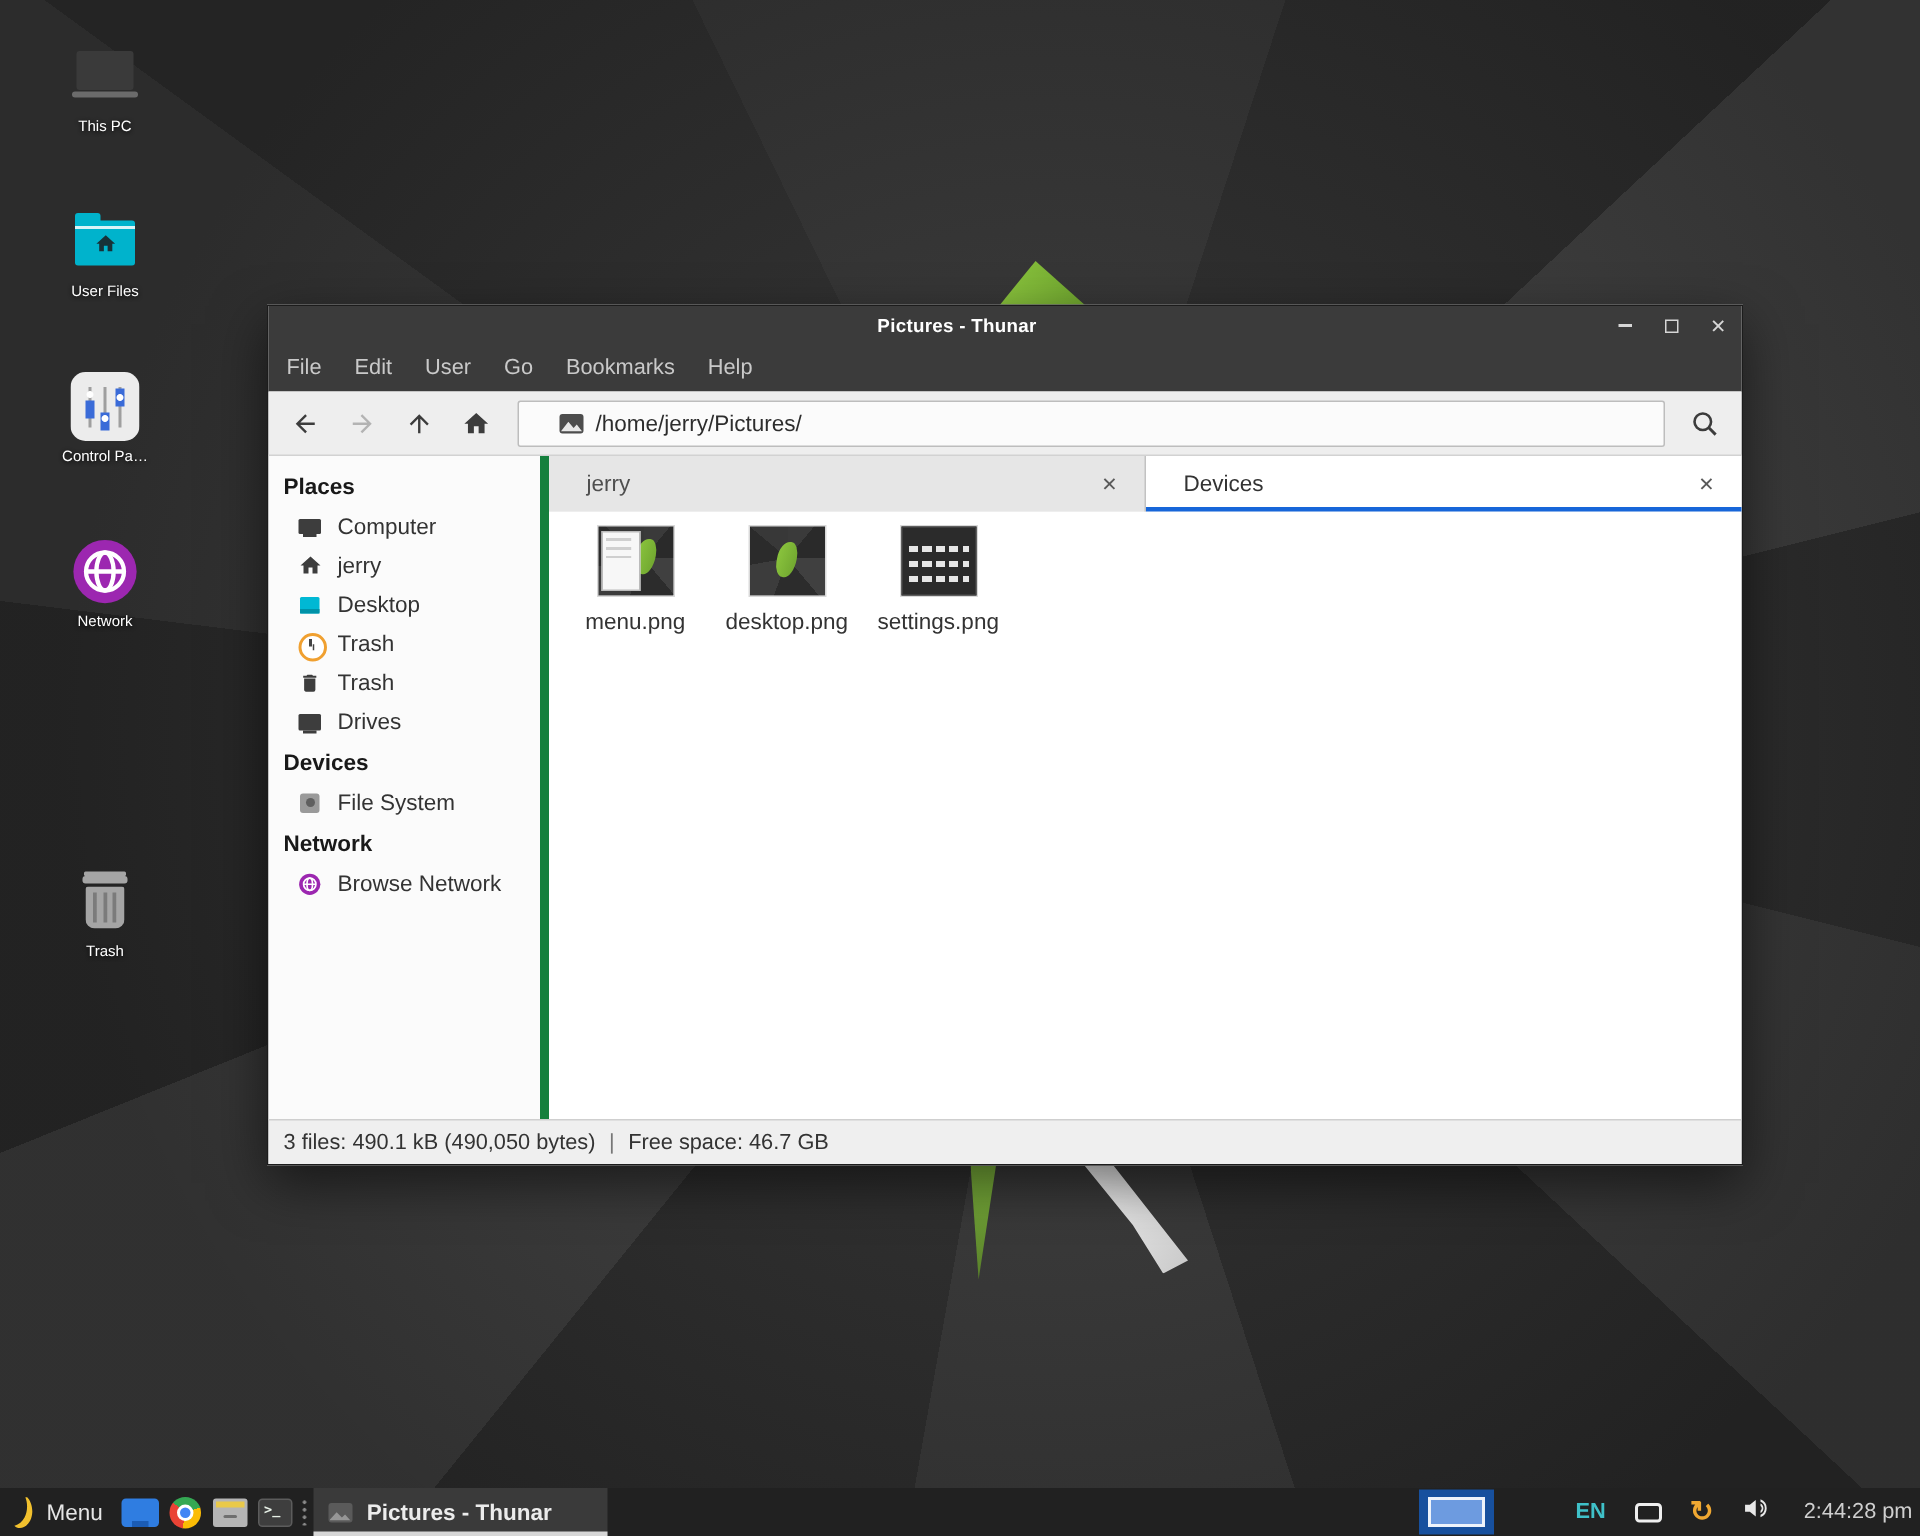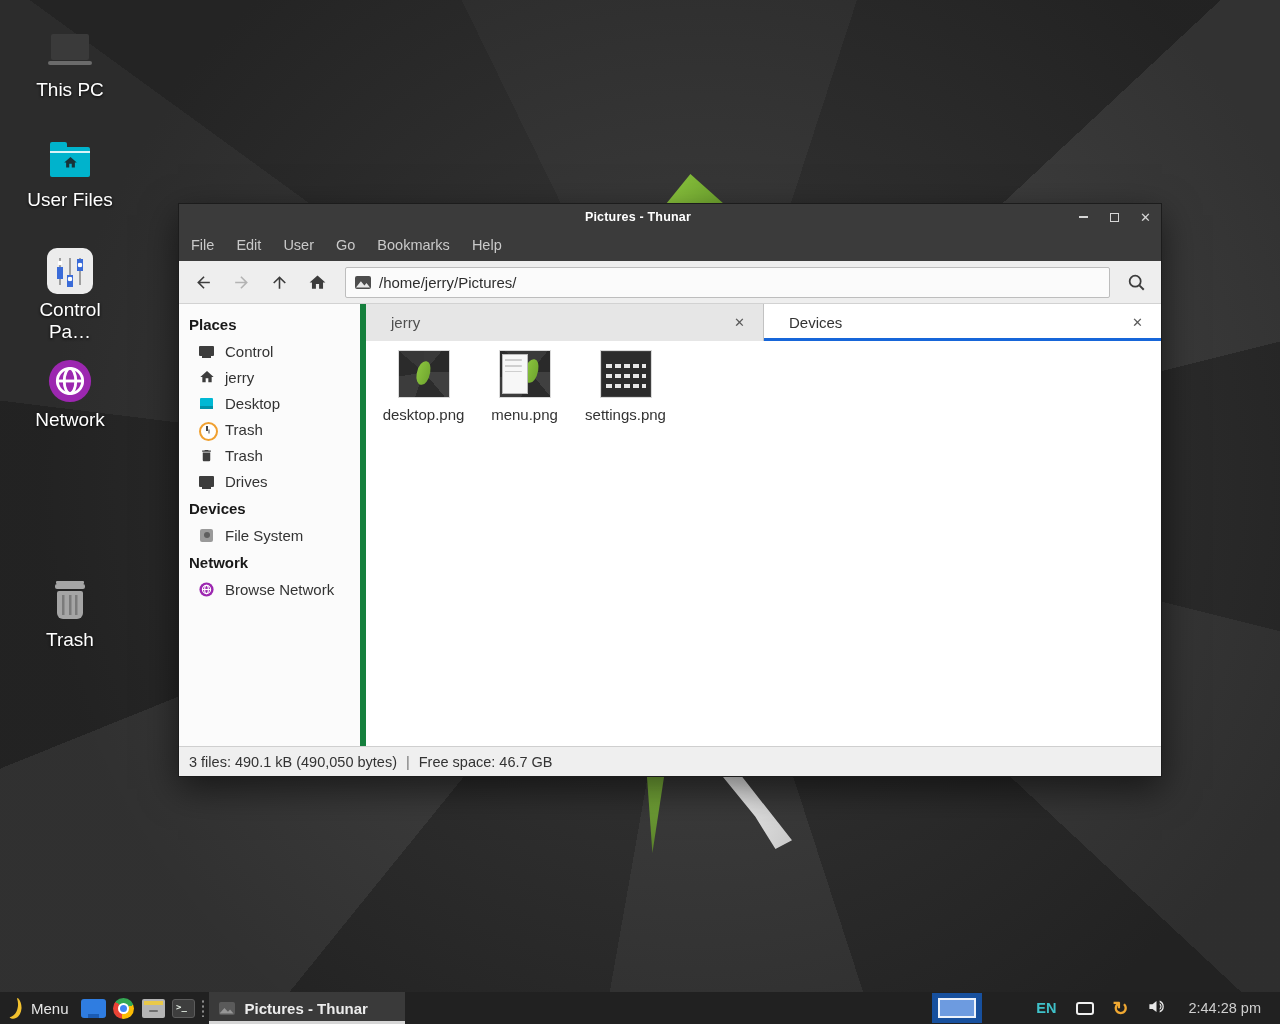--- a/index.html
+++ b/index.html
@@ -22,21 +22,21 @@
     clip-path:polygon(42% 0, 100% 100%, 0 100%); }
   .green-sliver{ position:absolute; left:644px; top:777px; width:20px; height:76px;
     background:linear-gradient(#7db33c,#587f2a);
     clip-path:polygon(15% 0, 100% 0, 42% 100%); }
   .white-blade{ position:absolute; left:700px; top:777px; width:92px; height:72px;
     background:linear-gradient(115deg,#fafafa,#c9c9c9);
     clip-path:polygon(25% 0, 46% 0, 100% 88%, 82% 100%, 60% 55%); }
 
   
   .dicon{ position:absolute; left:16px; width:108px; text-align:center; cursor:default; }
-  .dlabel{ display:block; font-size:19px; color:#fff; text-shadow:0 1px 3px rgba(0,0,0,.9); margin-top:5px; }
+  .dlabel{ display:block; font-size:10px; color:#fff; text-shadow:0 1px 3px rgba(0,0,0,.9); margin-top:5px; }
   .art{ width:46px; height:46px; margin:0 auto; position:relative; }
 
   .art-thispc::before{ content:""; position:absolute; left:4px; top:6px; width:38px; height:26px;
     background:#3a3a3a; border-radius:2px; }
   .art-thispc::after{ content:""; position:absolute; left:1px; top:33px; width:44px; height:4px;
     background:#6b6b6b; border-radius:2px; }
 
   .art-userfiles::before{ content:""; position:absolute; left:3px; top:4px; width:17px; height:8px;
     background:#00b3cc; border-radius:2px 2px 0 0; }
   .art-userfiles::after{ content:""; position:absolute; left:3px; top:9px; width:40px; height:30px;
@@ -86,21 +86,21 @@
   .menubar{ height:31px; background:#3b3b3b; display:flex; align-items:flex-start;
     padding-left:1px; flex:none; }
   .menu-item{ padding:0 11px; font-size:14.5px; color:#c9c9c9; line-height:31px; }
 
   .toolbar{ height:43px; background:#eeeeee; border-bottom:1px solid #d2d2d2;
     display:flex; align-items:center; padding:0 8px; gap:5px; flex:none; }
   .navbtn{ width:33px; height:33px; display:flex; align-items:center; justify-content:center; border-radius:3px; }
   .navbtn svg{ width:19px; height:19px; fill:#3c3c3c; }
   .navbtn.disabled svg{ fill:#b3b3b3; }
   .pathbar{ flex:1; height:31px; margin-left:6px; background:#fbfbfb; border:1px solid #bdbdbd;
-    border-radius:2px; display:flex; align-items:center; padding:0 9px; gap:8px; }
+    border-radius:2px; display:flex; align-items:center; padding:0 27px; gap:8px; }
   .pathtext{ font-size:15px; color:#2d2d2d; }
   .img-ic{ width:16px; height:13px; background:#4d4d4d; border-radius:2px; position:relative; overflow:hidden; flex:none;}
   .img-ic::after{ content:""; position:absolute; left:1px; bottom:1px; width:14px; height:7px;
     background:#e8e8e8; clip-path:polygon(0 100%, 35% 10%, 60% 70%, 75% 35%, 100% 100%); }
   .searchbtn{ width:34px; height:34px; display:flex; align-items:center; justify-content:center; margin-left:4px; }
 
   .content-row{ flex:1; display:flex; min-height:0; }
   .sidebar{ width:187px; background:#fbfbfb; border-right:6px solid #15803d; padding-top:6px;
     font-size:15px; color:#333; overflow:hidden; flex:none; }
   .sb-header{ font-weight:bold; color:#191919; padding:6px 10px 5px; }
@@ -186,21 +186,21 @@
   .task-btn{ height:100%; width:196px; background:#3a3a3a; display:flex; align-items:center;
     gap:10px; padding:0 10px; position:relative; }
   .task-btn::after{ content:""; position:absolute; left:0; right:0; bottom:0; height:3px; background:#d6d6d6; }
   .task-ic{ width:16px; height:13px; background:#5a5a5a; border-radius:2px; position:relative; overflow:hidden; flex:none;}
   .task-ic::after{ content:""; position:absolute; left:1px; bottom:1px; width:14px; height:6px;
     background:#969696; clip-path:polygon(0 100%, 35% 10%, 60% 70%, 75% 35%, 100% 100%); }
   .task-label{ color:#ececec; font-size:15px; font-weight:bold; white-space:nowrap; overflow:hidden; }
   .tb-spacer{ flex:1; }
   .pager{ width:50px; height:30px; background:#17509e; display:flex; align-items:center; justify-content:center; margin-right:54px;}
   .pager-inner{ width:38px; height:20px; background:#6d9be0; border:2px solid #eef3fb; }
-  .tray{ display:flex; align-items:center; gap:19px; padding-right:19px; }
+  .tray{ display:flex; align-items:center; gap:19px; padding-right:5px; }
   .lang{ color:#3fc1c9; font-size:14.5px; font-weight:bold; }
   .ic-display{ width:18px; height:13px; border:2px solid #efefef; border-radius:3px; }
   .ic-update{ color:#f0a832; font-size:19px; font-weight:bold; line-height:1; }
   .clock{ color:#cfcfcf; font-size:14.5px; margin-left:3px; }
 </style>
 </head>
 <body>
 
 <div class="desktop">
   <div class="green-tip"></div>
@@ -293,21 +293,21 @@
           <path d="M15.3 15.3l5 5" stroke="#3c3c3c" stroke-width="2.2"></path>
         </svg>
       </span>
     </div>
 
     <div class="content-row">
       <div class="sidebar">
         <div class="sb-header">Places</div>
         <div class="sb-item">
           <span class="sb-ic ic-computer"></span>
-          <span>Control</span>
+          <span>Computer</span>
         </div>
         <div class="sb-item">
           <span class="sb-ic">
             <svg width="16" height="16" viewBox="0 0 24 24">
                 <path d="M10 20v-6h4v6h5v-8h3L12 3 2 12h3v8z" fill="#3d3d3d"></path>
               </svg>
           </span>
           <span>jerry</span>
         </div>
         <div class="sb-item">
@@ -358,31 +358,31 @@
             <span class="tclose">✕</span>
           </div>
           <div class="tab active">
             <span class="tlabel">Devices</span>
             <span class="tclose">✕</span>
           </div>
         </div>
 
         <div class="filesarea">
           <div class="file">
-            <span class="thumb thumb-desktop">
-              <span class="banana"></span>
-            </span>
-            <span class="fname">desktop.png</span>
-          </div>
-          <div class="file">
             <span class="thumb thumb-menu">
               <span class="banana"></span>
               <span class="menu-panel"></span>
             </span>
             <span class="fname">menu.png</span>
+          </div>
+          <div class="file">
+            <span class="thumb thumb-desktop">
+              <span class="banana"></span>
+            </span>
+            <span class="fname">desktop.png</span>
           </div>
           <div class="file">
             <span class="thumb thumb-settings">
               <span class="settings-grid"></span>
             </span>
             <span class="fname">settings.png</span>
           </div>
         </div>
       </div>
     </div>

